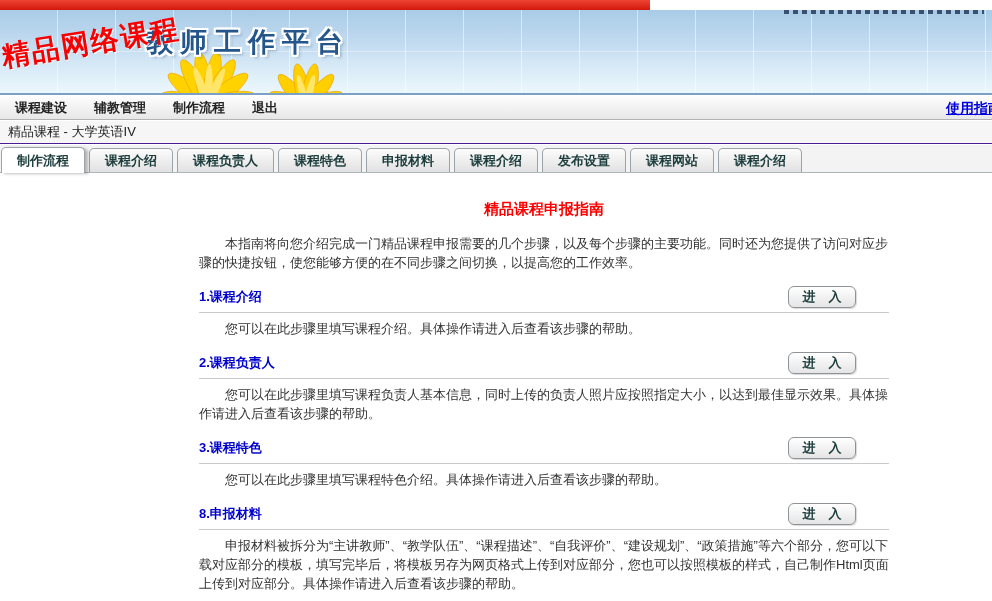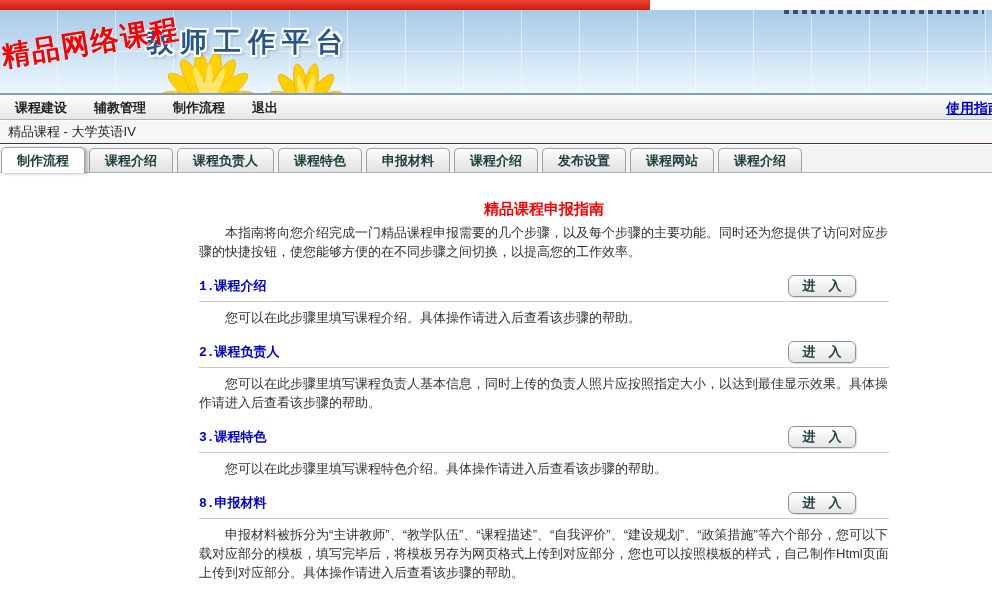--- a/index.html
+++ b/index.html
@@ -49,24 +49,24 @@
   .tab{height:23px;line-height:23px;padding:0 15px;margin-right:4px;
     font-size:13px;font-weight:bold;color:#1d3d3d;white-space:nowrap;cursor:pointer;
     background:linear-gradient(180deg,#fcfcfc,#e1e1e1);
     border:1px solid #9aa4a8;border-bottom:none;border-radius:5px 5px 0 0;}
   .tab.active{background:#fff;height:25px;line-height:25px;margin-bottom:-1px;position:relative;z-index:2;
     box-shadow:3px 1px 3px rgba(0,0,0,.25);}
   
   .content{position:absolute;left:0;top:173px;width:992px;height:428px;background:#fff;overflow:hidden;padding-left:44px;}
   .container{margin-left:155px;width:690px;}
   .page-title{margin-top:27px;text-align:center;font-size:15px;font-weight:bold;color:#ff0000;}
-  .para{margin-top:4px;font-size:13px;line-height:19px;color:#333;text-indent:2em;}
+  .para{margin-top:15px;font-size:13px;line-height:19px;color:#333;text-indent:2em;}
   .section{margin-top:12px;}
   .sec-head{display:flex;justify-content:space-between;align-items:center;height:24px;}
-  .sec-title{font-size:13px;font-weight:bold;color:#0000cc;font-family:Liberation Mono, monospace;}
+  .sec-title{font-size:13px;font-weight:bold;color:#0000cc;}
   .enter-btn{width:68px;height:22px;margin-right:33px;cursor:pointer;
     border:1px solid #8d9396;border-radius:6px;
     background:linear-gradient(180deg,#ffffff,#e5e5e5);
     font-family:Liberation Mono, monospace;font-size:13px;font-weight:bold;color:#1d3d3d;
     box-shadow:inset 0 1px 0 #fff,1px 1px 1px rgba(0,0,0,.15);padding:0;}
   .sec-line{border:none;border-top:1px solid #c9c9c9;margin:3px 0 0 0;}
   .sec-desc{margin-top:6px;font-size:13px;line-height:19px;color:#333;text-indent:2em;}
 </style>
 </head>
 <body>

